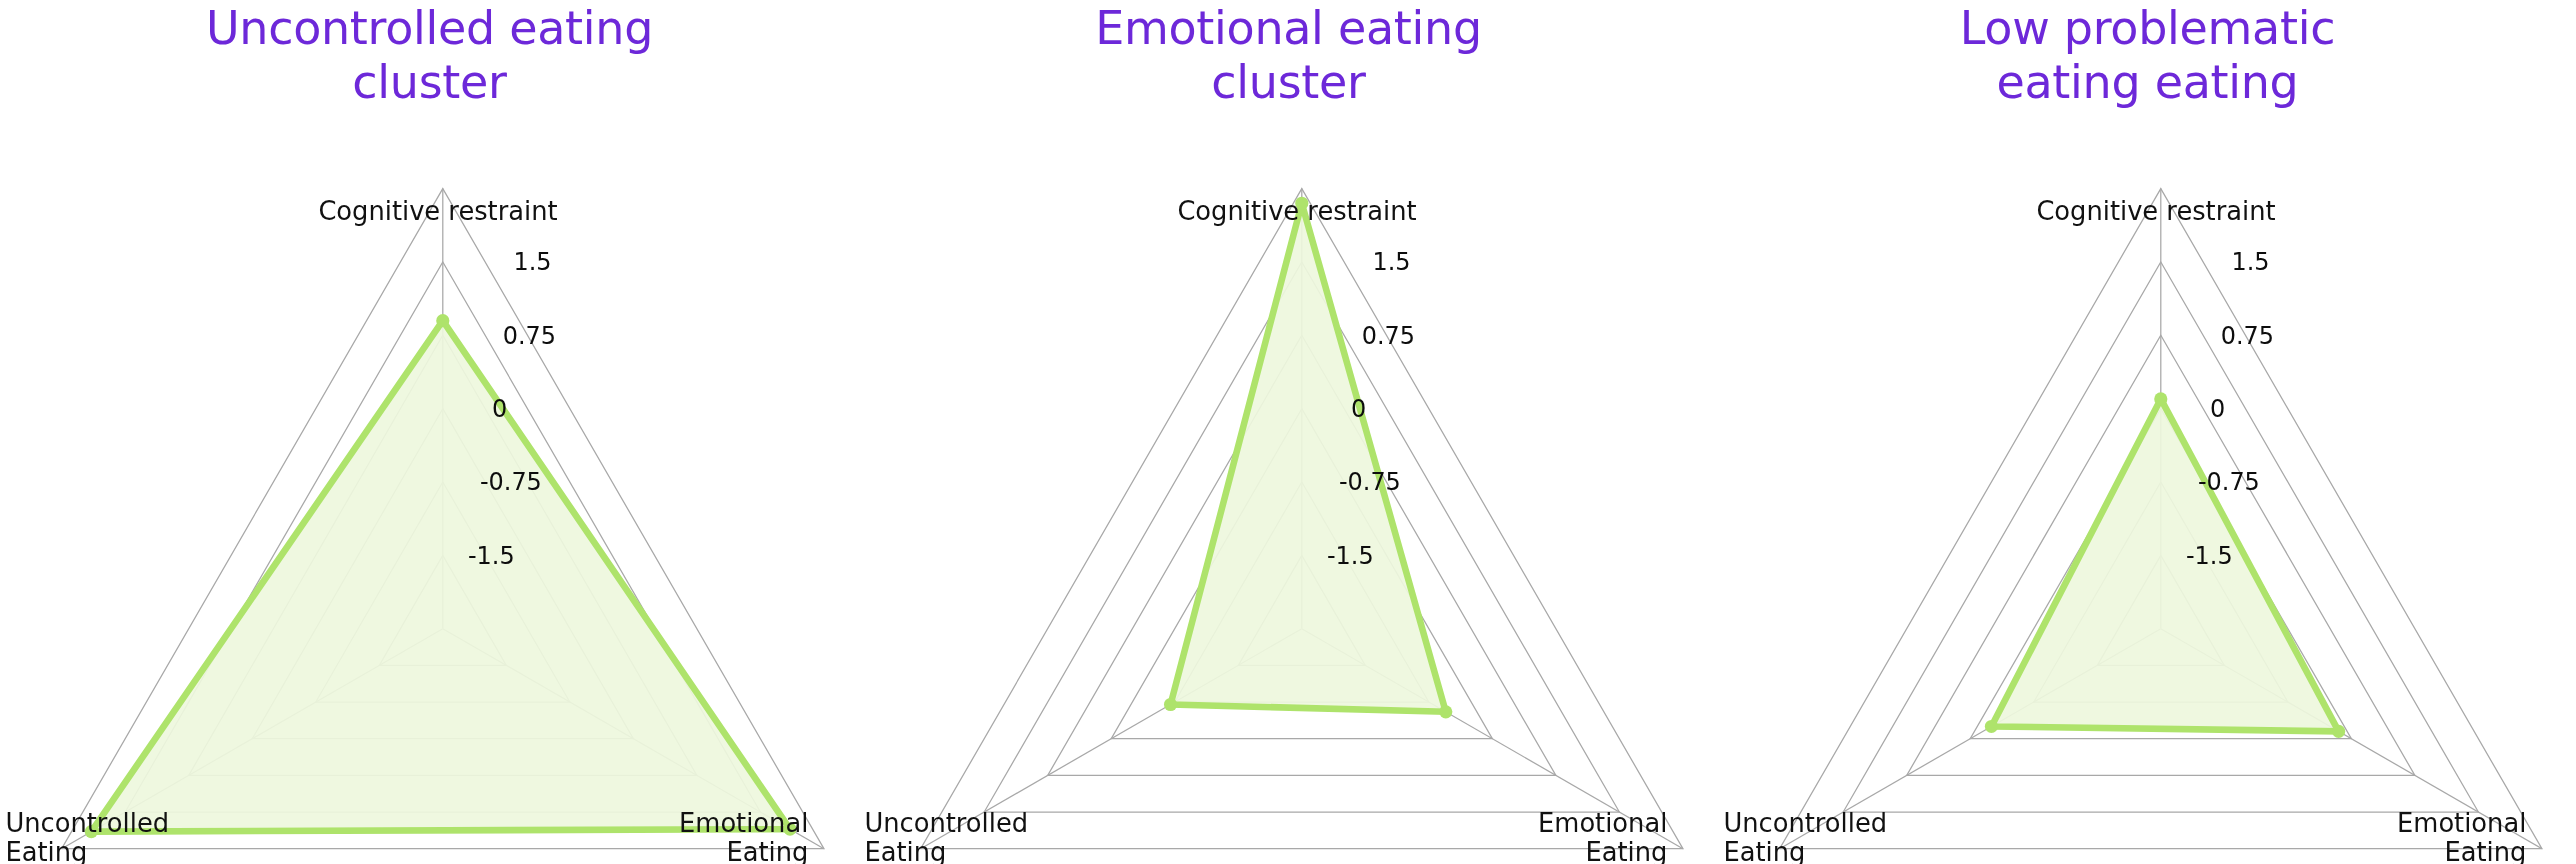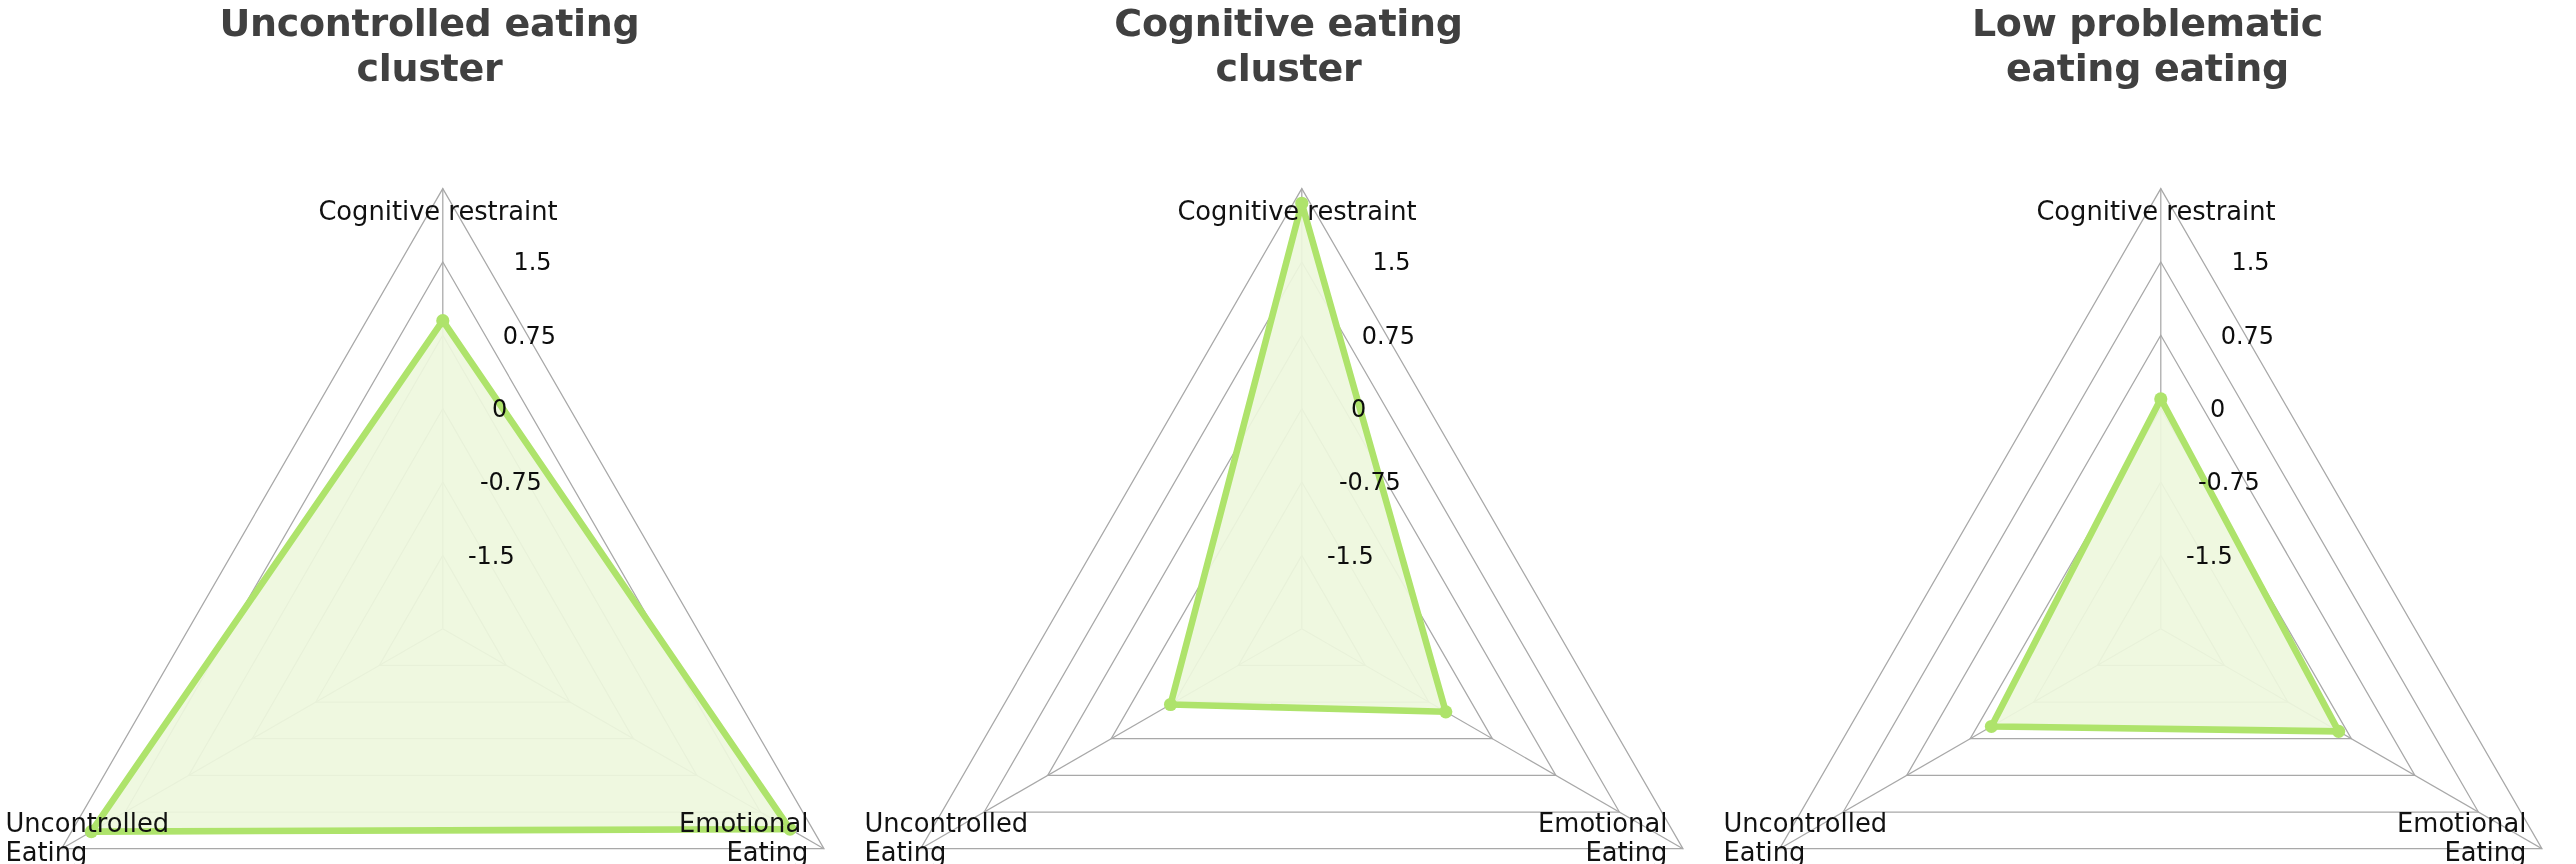--- a/index.html
+++ b/index.html
@@ -1,22 +1,22 @@
 <!DOCTYPE html>
 <html style="font-size:9.6px"><head>
 <meta charset="utf-8">
 <style>
   html,body{margin:0;padding:0;background:#ffffff;}
   body{width:2576px;height:864px;font-family:"DejaVu Sans",sans-serif;overflow:hidden;}
   .board{position:relative;width:2576px;height:864px;background:#fff;display:flex;}
   .panel{position:relative;width:859px;height:864px;flex:0 0 859px;}
   .panel-title{
     position:absolute;left:0;right:0;top:1.2px;
-    text-align:center;color:#404040;
-    font-size:38px;line-height:1.18;font-weight:700;
+    text-align:center;color:#6d28d9;
+    font-size:46px;line-height:1.18;font-weight:400;
     letter-spacing:-0.3px;
     white-space:pre-line;
   }
   .radar-svg{position:absolute;left:0;top:0;width:859px;height:864px;}
   .axis-name{
     font-family:"DejaVu Sans",sans-serif;
     font-size:43px;fill:#111111;
   }
   .tick-text{
     font-family:"DejaVu Sans",sans-serif;
@@ -59,21 +59,21 @@
         <text x="781" y="941.5" text-anchor="start" class="tick-text">-1.5</text>
         <text x="731" y="367" text-anchor="middle" class="axis-name">Cognitive restraint</text>
         <text x="8.47132821843752" y="1389.5" text-anchor="start" class="axis-name">Uncontrolled</text>
         <text x="8.47132821843752" y="1437.5" text-anchor="start" class="axis-name">Eating</text>
         <text x="1349.5286717815625" y="1389.5" text-anchor="end" class="axis-name">Emotional</text>
         <text x="1349.5286717815625" y="1437.5" text-anchor="end" class="axis-name">Eating</text>
       </svg>
   </div>
 
   <div class="panel">
-    <div class="panel-title">Cognitive eating
+    <div class="panel-title">Emotional eating
 cluster</div>
     <svg class="radar-svg" viewBox="0 0 1433.6 1443" id="svg-1">
         <polygon points="739,315 1375.5286717815625,1417.5 102.47132821843752,1417.5" class="grid-line"></polygon>
         <polygon points="739,437.5 1269.4405598179687,1356.25 208.55944018203127,1356.25" class="grid-ring"></polygon>
         <polygon points="739,560 1163.352447854375,1295 314.647552145625,1295" class="grid-ring"></polygon>
         <polygon points="739,682.5 1057.2643358907812,1233.75 420.73566410921876,1233.75" class="grid-ring"></polygon>
         <polygon points="739,805 951.1762239271875,1172.5 526.8237760728125,1172.5" class="grid-ring"></polygon>
         <polygon points="739,927.5 845.0881119635937,1111.25 632.9118880364063,1111.25" class="grid-ring"></polygon>
         <line x1="739" y1="1050" x2="739" y2="315" class="spoke"></line>
         <line x1="739" y1="1050" x2="1375.5286717815625" y2="1417.5" class="spoke"></line>

